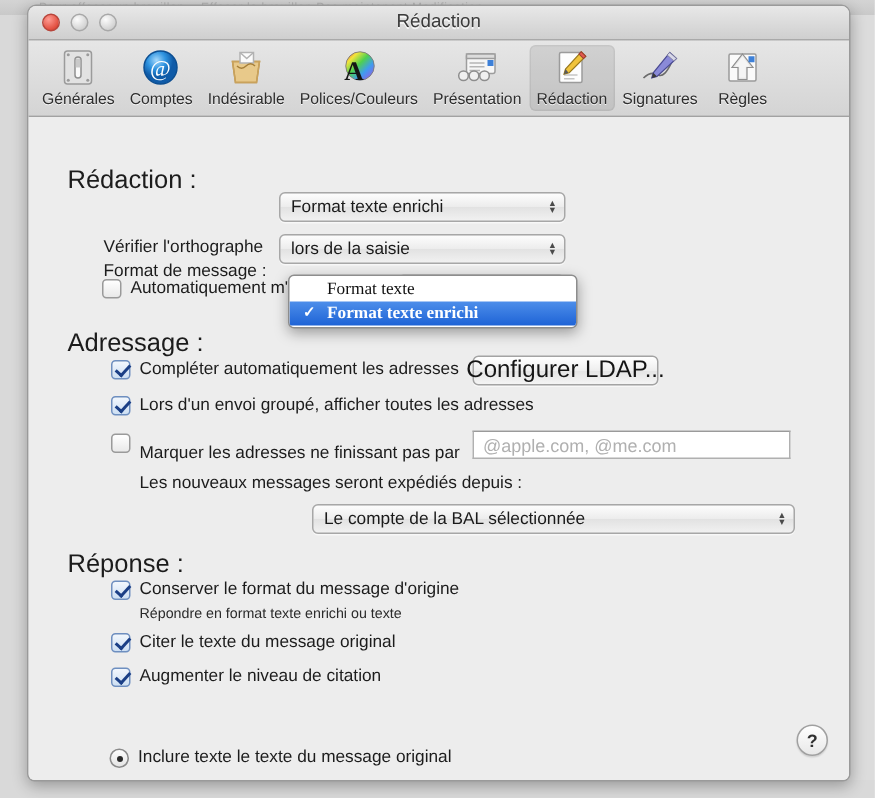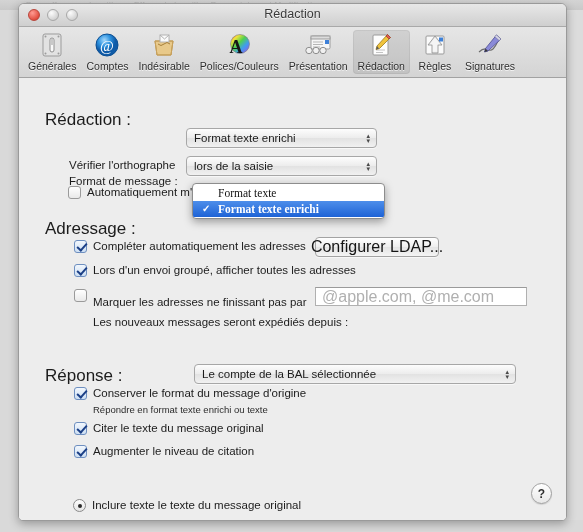--- a/index.html
+++ b/index.html
@@ -291,21 +291,21 @@
   .text-field {
     position: absolute;
     height: 19px;
     background: #ffffff;
     border: 1px solid #b0b0b0;
     border-top-color: #9a9a9a;
     box-sizing: border-box;
     display: flex;
     align-items: center;
     padding-left: 6px;
-    font-size: 16px;
+    font-size: 12px;
     color: #b0b0b0;
     white-space: nowrap;
   }
 
   
   #help-btn {
     position: absolute;
     right: 14px;
     bottom: 20px;
     width: 19px; height: 19px;
@@ -431,40 +431,40 @@
           <path d="M19.5 2.5 L22.5 5.5 L11.5 16.5 L8 17.5 L9 14 Z" fill="#f0c33c" stroke="#9a7a1e" stroke-width="0.8"></path>
           <path d="M19.5 2.5 L22.5 5.5 L21 7 L18 4 Z" fill="#e05a4e" stroke="#9a3a31" stroke-width="0.7"></path>
           <path d="M8 17.5 L9 14 L11 16.5 Z" fill="#5a5a5a"></path>
         </svg>
       </span>
       <span class="tb-label">Rédaction</span>
     </div>
 
     <div class="tb-item">
       <span class="tb-icon">
+        <svg width="28" height="26" viewBox="0 0 28 26">
+          <path d="M3 20 q5 -5 10 -2 q4 2 9 -9" fill="none" stroke="#6b6b6b" stroke-width="1.1"></path>
+          <path d="M20.5 3 L25 7 L12 19 L8.5 20 L9.5 16.5 Z" fill="#8a8ad8" stroke="#4a4a92" stroke-width="0.8"></path>
+          <path d="M20.5 3 L25 7 L23.2 8.6 L18.7 4.6 Z" fill="#d8d8e8" stroke="#7a7a9a" stroke-width="0.6"></path>
+          <path d="M8.5 20 L9.5 16.5 L12 19 Z" fill="#3a3a3a"></path>
+        </svg>
+      </span>
+      <span class="tb-label">Signatures</span>
+    </div>
+
+    <div class="tb-item">
+      <span class="tb-icon">
         <svg width="26" height="26" viewBox="0 0 26 26">
           <rect x="4" y="4" width="18" height="18" rx="1" fill="#fafafa" stroke="#9a9a9a"></rect>
           <path d="M13 4 L20 13 L16 13 L16 21 L10 21 L10 13 L6 13 Z" fill="#e6e6e6" stroke="#8e8e8e" stroke-width="0.8"></path>
           <path d="M13 5.5 L18 12.3 L15.2 12.3 L15.2 19.8 L10.8 19.8 L10.8 12.3 L8 12.3 Z" fill="#f5f5f5"></path>
           <rect x="17" y="5.5" width="4" height="4" fill="#3d80d8"></rect>
         </svg>
       </span>
       <span class="tb-label">Règles</span>
-    </div>
-
-    <div class="tb-item">
-      <span class="tb-icon">
-        <svg width="28" height="26" viewBox="0 0 28 26">
-          <path d="M3 20 q5 -5 10 -2 q4 2 9 -9" fill="none" stroke="#6b6b6b" stroke-width="1.1"></path>
-          <path d="M20.5 3 L25 7 L12 19 L8.5 20 L9.5 16.5 Z" fill="#8a8ad8" stroke="#4a4a92" stroke-width="0.8"></path>
-          <path d="M20.5 3 L25 7 L23.2 8.6 L18.7 4.6 Z" fill="#d8d8e8" stroke="#7a7a9a" stroke-width="0.6"></path>
-          <path d="M8.5 20 L9.5 16.5 L12 19 Z" fill="#3a3a3a"></path>
-        </svg>
-      </span>
-      <span class="tb-label">Signatures</span>
     </div>
 
   </div>
 
   <div id="content">
 
     <div class="abs section-label" style="left:26px; top:32px;">Rédaction :</div>
 
     <div class="abs row-label" style="left:50px; top:53px;margin-top:44px;">Format de message :</div>
 
@@ -516,21 +516,21 @@
     <div class="cb checked" style="left:55px; top:186px;"></div>
     <div class="abs row-label" style="left:74px; top:186px;">Lors d'un envoi groupé, afficher toutes les adresses</div>
 
     <div class="cb" style="left:55px; top:211px;"></div>
     <div class="abs row-label" style="left:74px; top:218px;">Marquer les adresses ne finissant pas par</div>
     <div class="text-field" style="left:296px; top:209px; width:212px;">
       <span>@apple.com, @me.com</span>
     </div>
 
     <div class="abs row-label" style="left:74px; top:238px;">Les nouveaux messages seront expédiés depuis :</div>
-    <div class="popup" style="left:175px; top:258px; width:322px;margin-top:28px;">
+    <div class="popup" style="left:189px; top:258px; width:322px;">
       <span>Le compte de la BAL sélectionnée</span>
       <span class="arrows">
           <i>▴</i>
           <i>▾</i>
         </span>
     </div>
 
     <div class="abs section-label" style="left:26px; top:288px;">Réponse :</div>
 
     <div class="cb checked" style="left:55px; top:309px;"></div>

